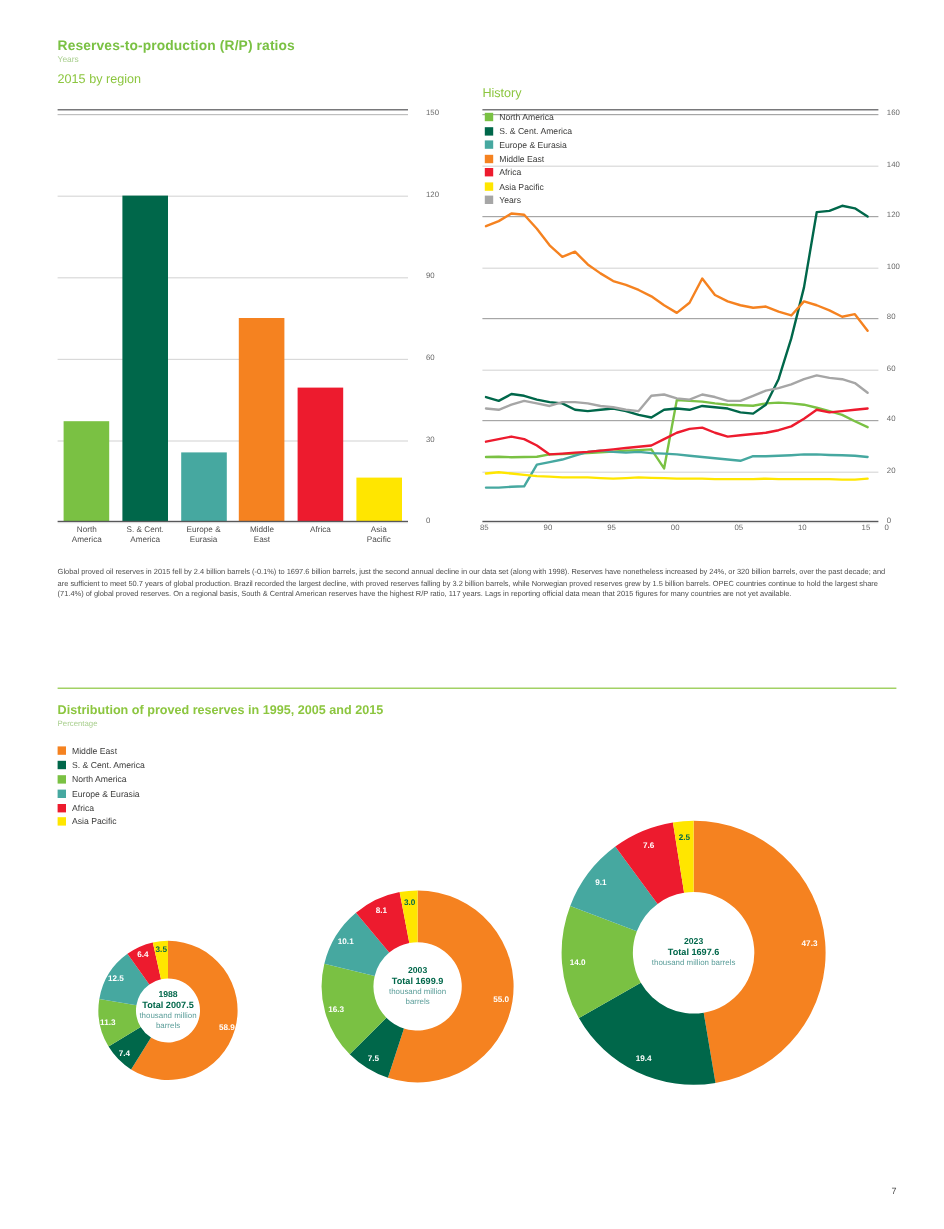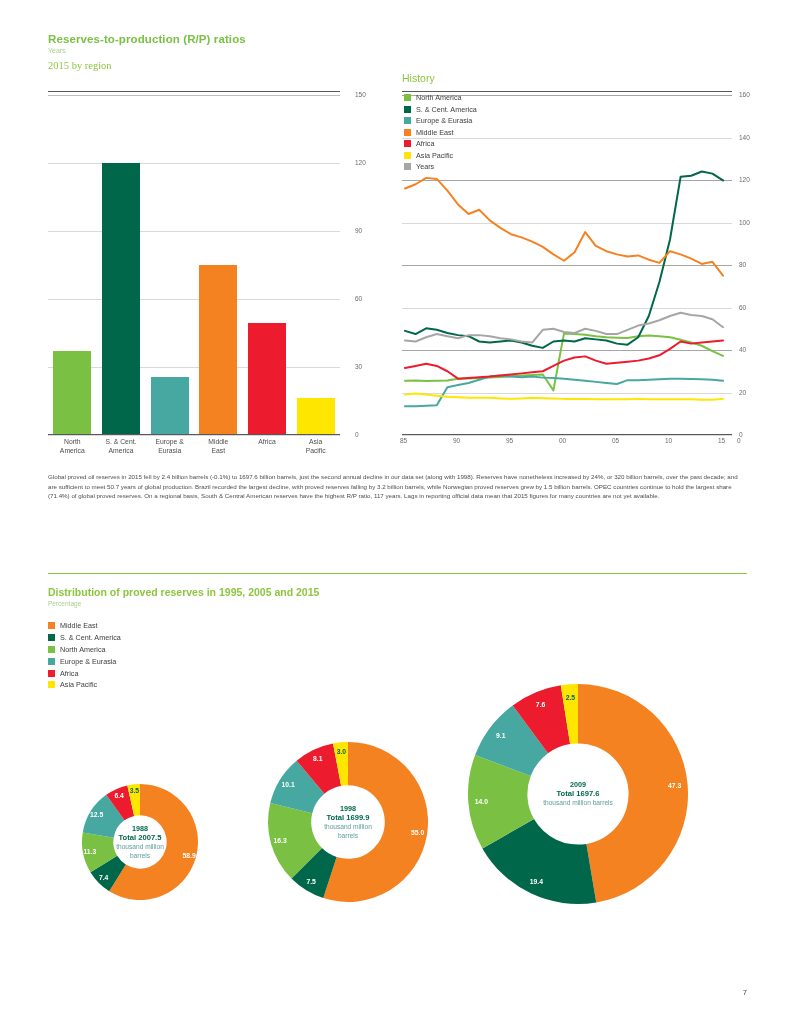--- a/index.html
+++ b/index.html
@@ -68,21 +68,21 @@
   .pageno{position:absolute;right:40px;top:988px;font-size:7.5px;color:#4d4d4d;}
 </style>
 </head>
 <body>
 
 <div class="page">
 
   <div class="sec1-title">Reserves-to-production (R/P) ratios</div>
   <div class="sec1-sub">Years</div>
 
-  <div class="panel-label" style="left:48px;top:60px;font-family:Liberation Serif, serif;">2015 by region</div>
+  <div class="panel-label" style="left:48px;top:60px;">2015 by region</div>
   <div class="rule" style="left:48px;top:91px;width:292px;"></div>
 
   <div class="panel-label" style="left:402px;top:72px;">History</div>
   <div class="rule" style="left:402px;top:91px;width:330px;"></div>
 
   <div id="barchart">
       <div class="grid" style="top: 340px;"></div>
       <div class="grid" style="top: 272px;"></div>
       <div class="grid" style="top: 204px;"></div>
       <div class="grid" style="top: 136px;"></div>
@@ -265,41 +265,41 @@
         <path d="M39.431457505076175,152.56854249492378 A80,80 0 0 1 18.269461366826107,77.08008023810198 L60.24395222874,87.29683690952692 A36.800000000000004,36.800000000000004 0 0 0 69.97847045233505,122.02152954766494 Z" fill="#7ac143"></path>
         <text x="28.120781449325804" y="117.3288650462871" text-anchor="middle" class="dlabel" fill="#ffffff" font-family="&quot;Liberation Sans&quot;, sans-serif">16.3</text>
         <path d="M18.269461366826107,77.08008023810198 A80,80 0 0 1 44.61978774587328,34.68055945525199 L72.3651023631017,67.7930573494159 A36.800000000000004,36.800000000000004 0 0 0 60.24395222874,87.29683690952692 Z" fill="#46a8a0"></path>
         <text x="36.12489914303727" y="61.08900278992055" text-anchor="middle" class="dlabel" fill="#ffffff" font-family="&quot;Liberation Sans&quot;, sans-serif">10.1</text>
         <path d="M44.61978774587328,34.68055945525199 A80,80 0 0 1 81.0094948331421,17.417019941704893 L89.10436762324537,59.85182917318425 A36.800000000000004,36.800000000000004 0 0 0 72.3651023631017,67.7930573494159 Z" fill="#ed1b2e"></path>
         <text x="65.7840197229886" y="34.60792394732876" text-anchor="middle" class="dlabel" fill="#ffffff" font-family="&quot;Liberation Sans&quot;, sans-serif">8.1</text>
         <path d="M81.0094948331421,17.417019941704893 A80,80 0 0 1 96.00000000000006,16 L96.00000000000003,59.199999999999996 A36.800000000000004,36.800000000000004 0 0 0 89.10436762324537,59.85182917318425 Z" fill="#ffe600"></path>
         <text x="89.36574034429805" y="28.116863743341273" text-anchor="middle" class="dlabel" fill="#00674a" font-family="&quot;Liberation Sans&quot;, sans-serif">3.0</text>
       </svg>
       <div class="dcenter">
-        <div class="dc-year">1998</div>
+        <div class="dc-year">2003</div>
         <div class="dc-total">Total 1699.9</div>
         <div class="dc-unit" style="width: 68.08px;">thousand million barrels</div>
       </div>
     </div>
   <div class="donut" id="donut2015" style="left: 452px; top: 668px; width: 252px; height: 252px;">
       <svg width="252" height="252">
         <path d="M126,16 A110,110 0 0 1 144.2490535225584,234.47567490239828 L134.39456462037685,175.89881045510322 A50.6,50.6 0 0 0 126,75.4 Z" fill="#f58220"></path>
         <text x="222.59560747318204" y="120.23146600137684" text-anchor="middle" class="dlabel" fill="#ffffff" font-family="&quot;Liberation Sans&quot;, sans-serif">47.3</text>
         <path d="M144.2490535225584,234.47567490239828 A110,110 0 0 1 30.393170923780076,180.39976317954398 L82.02085862493882,151.02389106259022 A50.6,50.6 0 0 0 134.39456462037685,175.89881045510322 Z" fill="#00674a"></path>
         <text x="84.4141990400305" y="215.85817370478787" text-anchor="middle" class="dlabel" fill="#ffffff" font-family="&quot;Liberation Sans&quot;, sans-serif">19.4</text>
         <path d="M30.393170923780076,180.39976317954398 A110,110 0 0 1 23.176547766613425,86.91883227424657 L78.70121197264217,108.02266284615342 A50.6,50.6 0 0 0 82.02085862493882,151.02389106259022 Z" fill="#7ac143"></path>
         <text x="29.355556554011997" y="135.76084278183282" text-anchor="middle" class="dlabel" fill="#ffffff" font-family="&quot;Liberation Sans&quot;, sans-serif">14.0</text>
         <path d="M23.176547766613425,86.91883227424657 A110,110 0 0 1 60.729491197861876,37.45757694353509 L95.97556595101646,85.27048539402614 A50.6,50.6 0 0 0 78.70121197264217,108.02266284615342 Z" fill="#46a8a0"></path>
         <text x="48.798134490468286" y="69.68528695073073" text-anchor="middle" class="dlabel" fill="#ffffff" font-family="&quot;Liberation Sans&quot;, sans-serif">9.1</text>
         <path d="M60.729491197861876,37.45757694353509 A110,110 0 0 1 108.77512594585878,17.356989576784216 L118.07655793509504,76.02421520532073 A50.6,50.6 0 0 0 95.97556595101646,85.27048539402614 Z" fill="#ed1b2e"></path>
         <text x="88.58913734746486" y="38.87830252341912" text-anchor="middle" class="dlabel" fill="#ffffff" font-family="&quot;Liberation Sans&quot;, sans-serif">7.6</text>
         <path d="M108.77512594585878,17.356989576784216 A110,110 0 0 1 126.00000000000017,16 L126.00000000000009,75.4 A50.6,50.6 0 0 0 118.07655793509504,76.02421520532073 Z" fill="#ffe600"></path>
         <text x="118.38720580619669" y="31.6674072139074" text-anchor="middle" class="dlabel" fill="#00674a" font-family="&quot;Liberation Sans&quot;, sans-serif">2.5</text>
       </svg>
       <div class="dcenter">
-        <div class="dc-year">2009</div>
+        <div class="dc-year">2023</div>
         <div class="dc-total">Total 1697.6</div>
         <div class="dc-unit" style="width: 93.61px;">thousand million barrels</div>
       </div>
     </div>
 
   <div class="pageno">7</div>
 </div>
 
 </body></html>

